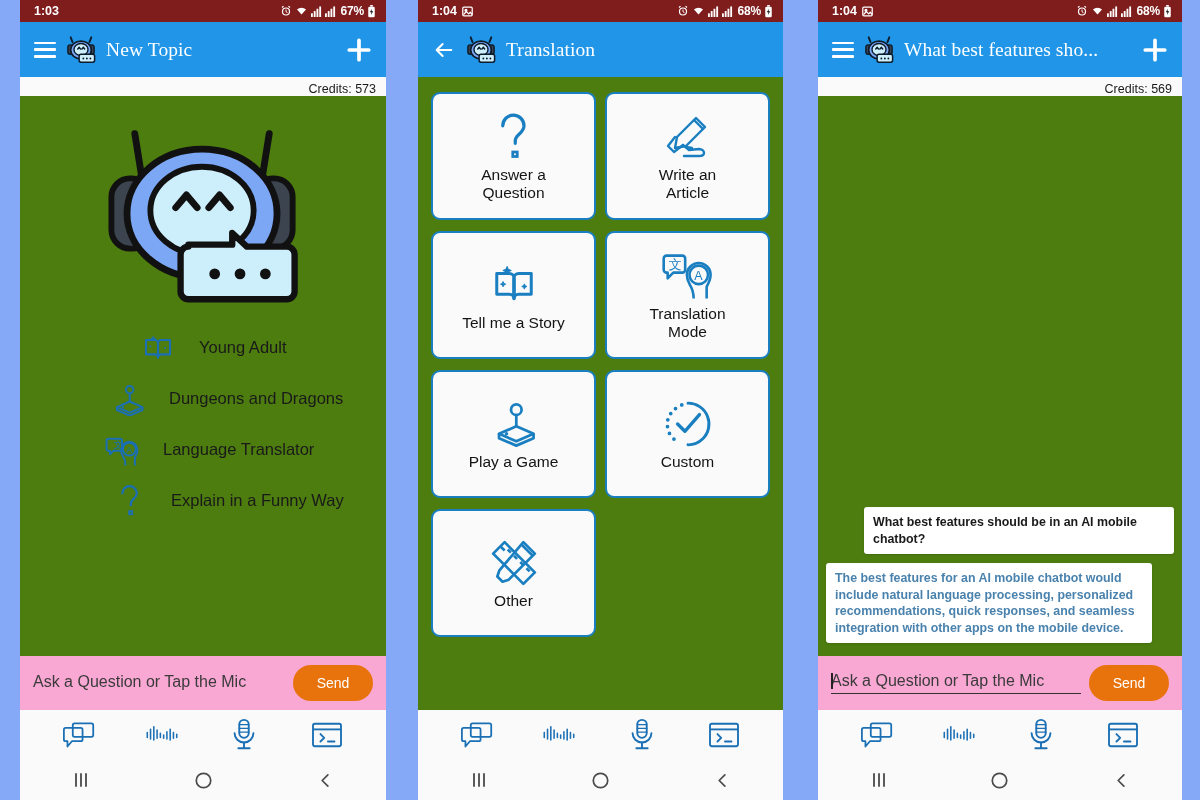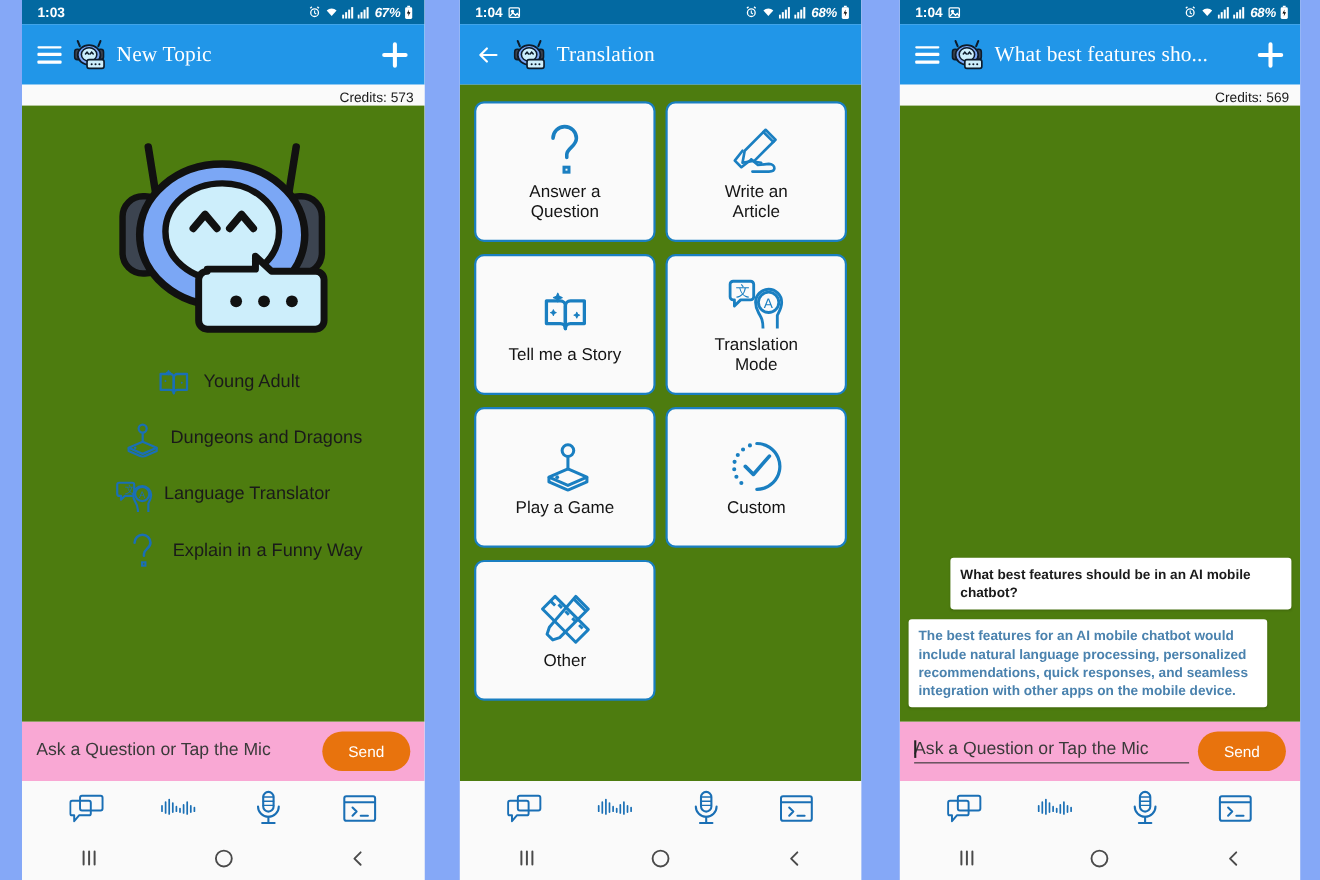--- a/index.html
+++ b/index.html
@@ -16,29 +16,29 @@
     position:absolute; top:0; height:800px;
     background:#fafafa; overflow:hidden;
     display:flex; flex-direction:column;
   }
   #phone1 { left:20px;  width:366px; }
   #phone2 { left:418px; width:365px; }
   #phone3 { left:818px; width:364px; }
 
   
   .statusbar {
-    height:22px; background:#0369a1; color:#fff;
+    height:22px; background:#7f1d1d; color:#fff;
     display:flex; align-items:center; justify-content:space-between;
     padding:0 10px 0 14px; font-size:12.5px; font-weight:bold;
     flex:0 0 22px;
   }
   .sb-left { display:flex; align-items:center; gap:5px; }
   .sb-right { display:flex; align-items:center; gap:3px; font-size:12px; }
   .sb-ic { display:inline-flex; align-items:center; }
-  .sb-pct { margin-left:2px; letter-spacing:-0.2px;font-style:italic;}
+  .sb-pct { margin-left:2px; letter-spacing:-0.2px;}
 
   
   .appbar {
     background:#2196e8; color:#fff;
     height:55px; flex:0 0 55px;
     display:flex; align-items:center; padding:0 14px; gap:10px;font-family:Liberation Serif, serif;
   }
   .hamburger { width:22px; height:16px; display:flex; flex-direction:column;
                justify-content:space-between; cursor:pointer; flex:0 0 auto;}
   .hamburger i { display:block; height:2.5px; background:#fff; border-radius:1px; }
@@ -57,21 +57,21 @@
   }
 
   
   .content { flex:1 1 auto; position:relative; overflow:hidden; background:#4d7c0f; }
 
   
   .hero { display:flex; flex-direction:column; align-items:center; padding-top:22px;}
   .mascot { width:216px; height:190px; }
   .topic-list { width:100%; padding:14px 0 0 0; }
   .topic-row {
-    display:flex; align-items:center; gap:9px;
+    display:flex; align-items:center; gap:23px;
     height:51px; padding-left:88px;text-align:center;
   }
   .topic-row .ti { width:36px; height:36px; flex:0 0 36px; display:flex;
                    align-items:center; justify-content:center; }
   .topic-row .tl { font-size:16.5px; color:#1a1a1a; white-space:nowrap; }
 
   
   .grid { padding:15px 13px; display:grid; grid-template-columns:1fr 1fr;
           gap:11px 9px; }
   .cat {

